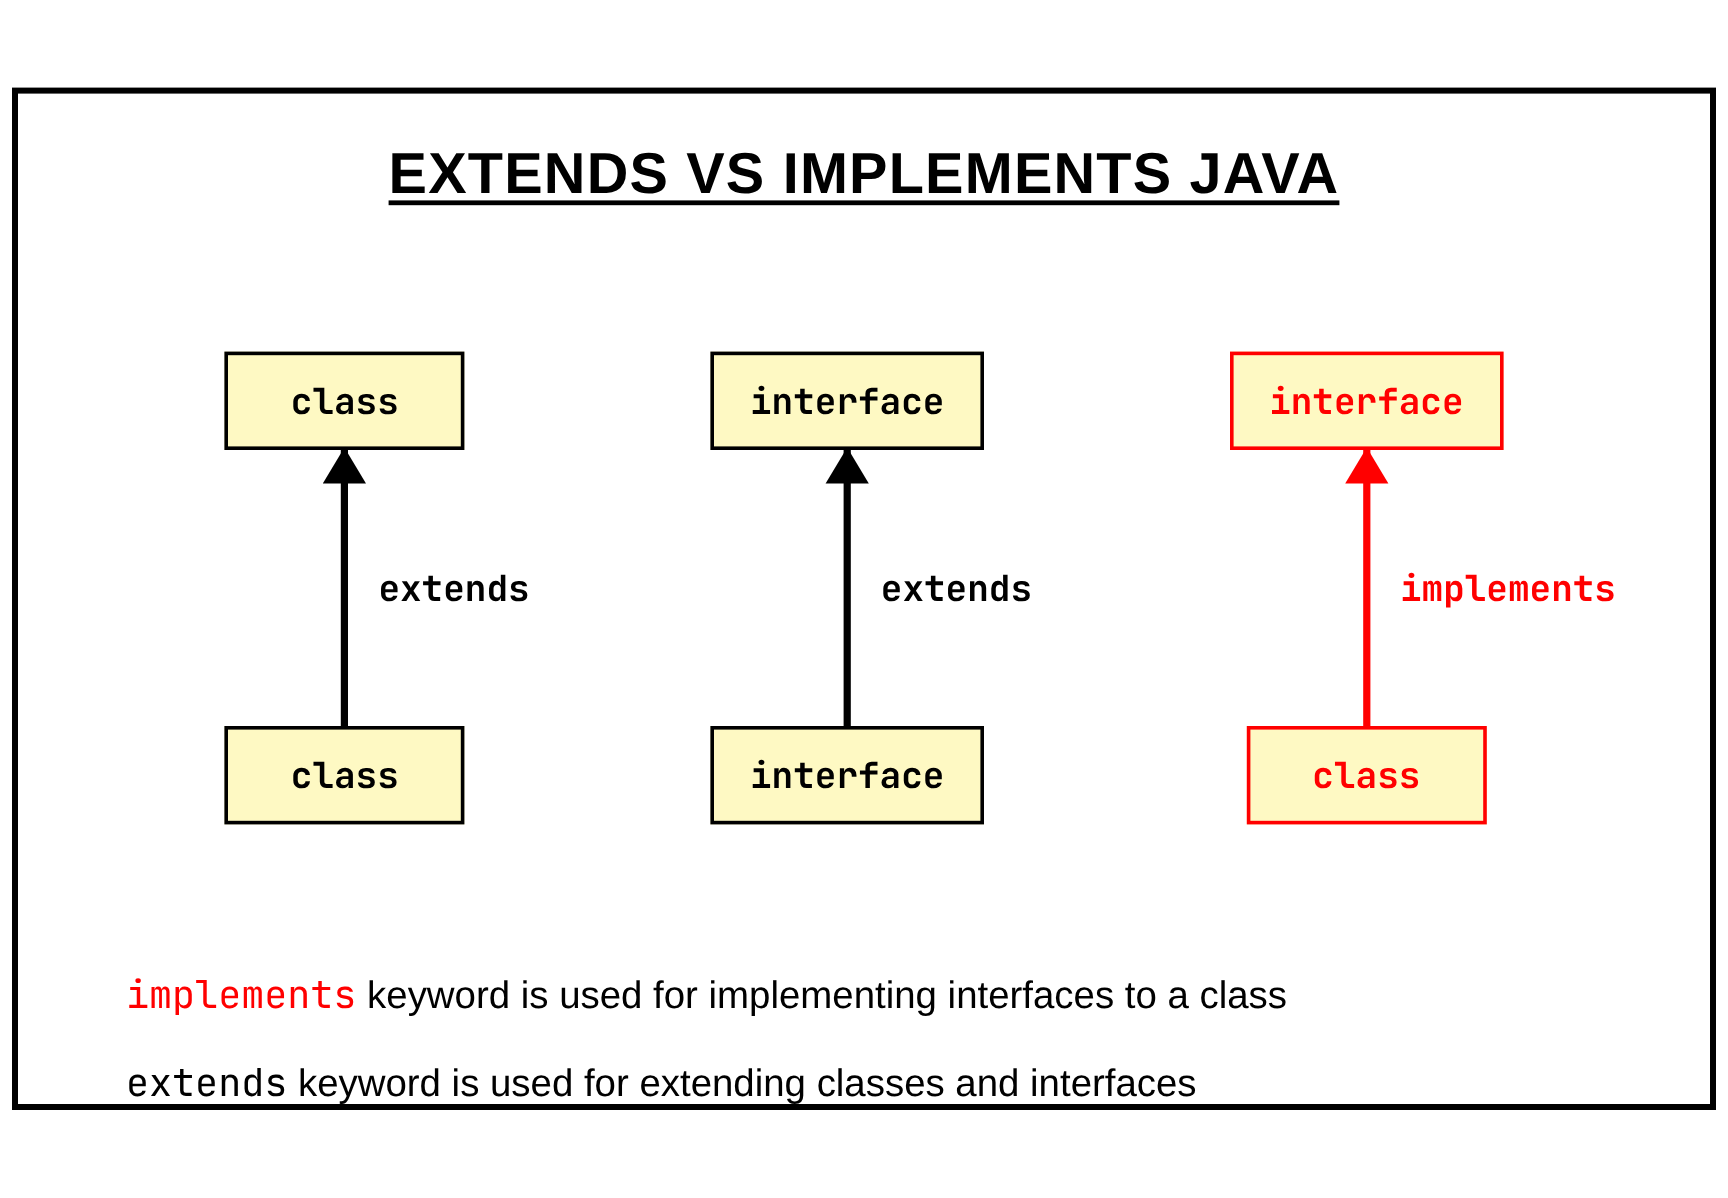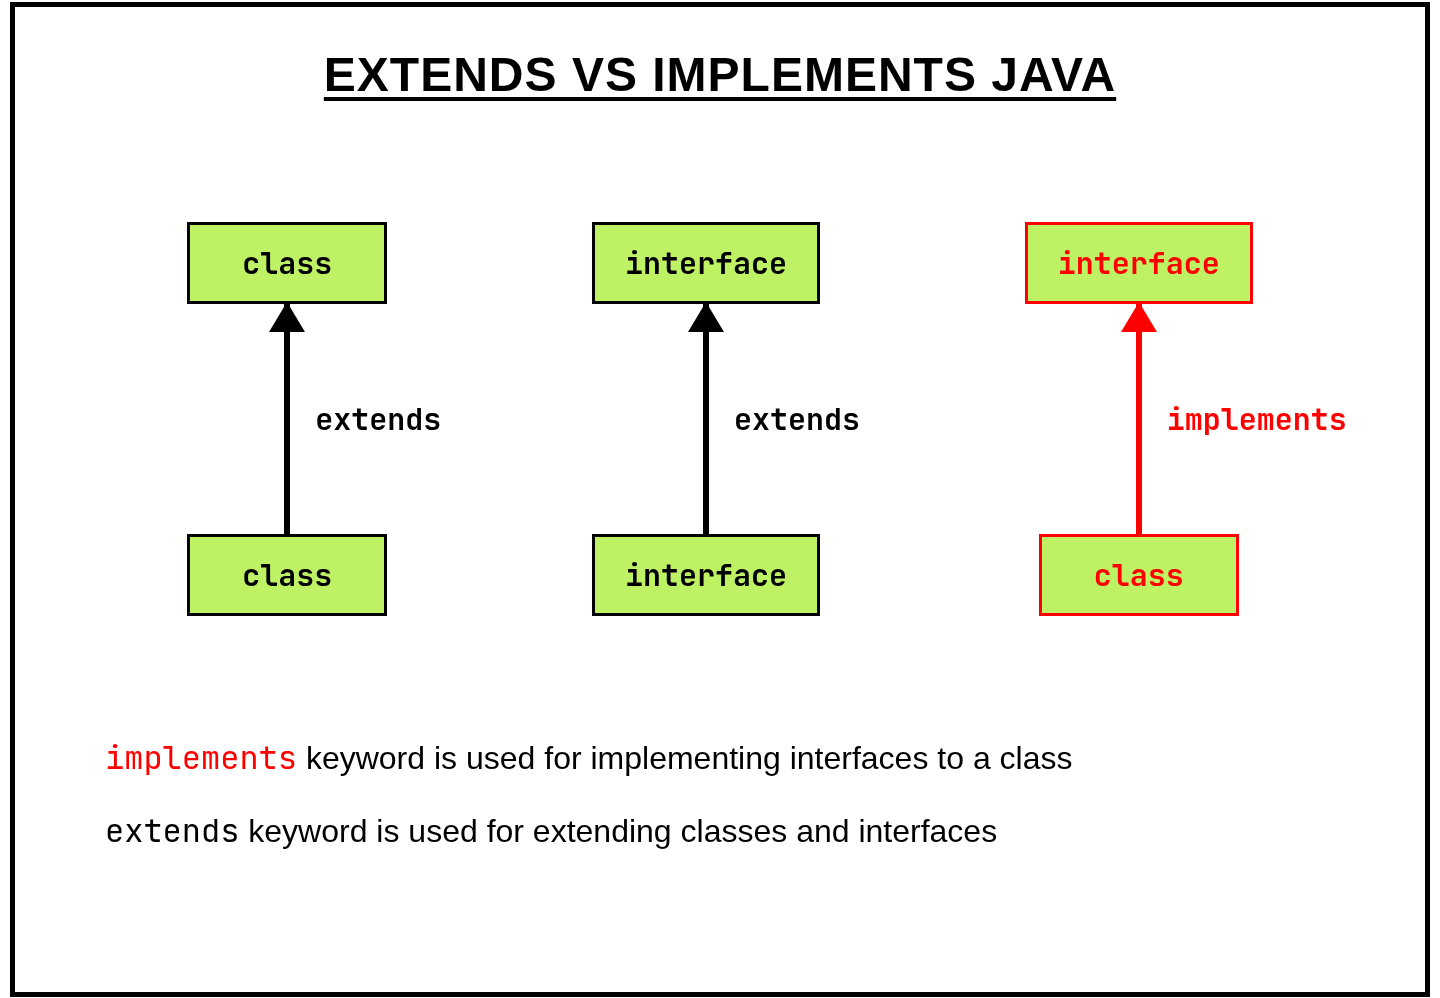--- a/index.html
+++ b/index.html
@@ -7,21 +7,21 @@
     background: #fff;
     font-family: -apple-system, BlinkMacSystemFont, "Segoe UI", Arial, sans-serif;
     width: 1440px;
     height: 998px;
     display: flex;
     align-items: center;
     justify-content: center;
   }
   .frame {
     width: 1420px;
-    height: 995px;
+    height: 852px;
     border: 5px solid #000;
     background: #fff;
     position: relative;
     padding: 30px 50px 40px 50px;
   }
   .title {
     text-align: center;
     font-size: 48px;
     font-weight: 700;
     letter-spacing: 1px;
@@ -43,21 +43,21 @@
     position: relative;
   }
   .box {
     border: 3px solid #000;
     padding: 18px 30px;
     font-family: "JetBrains Mono", "Fira Mono", "Consolas", "Menlo", monospace;
     font-weight: 700;
     font-size: 30px;
     text-align: center;
     min-width: 200px;
-    background: #bef264;
+    background: #fef9c3;
   }
   .arrow-wrap {
     position: relative;
     height: 230px;
     display: flex;
     align-items: center;
     justify-content: center;
     width: 100%;
   }
   .arrow-line {

